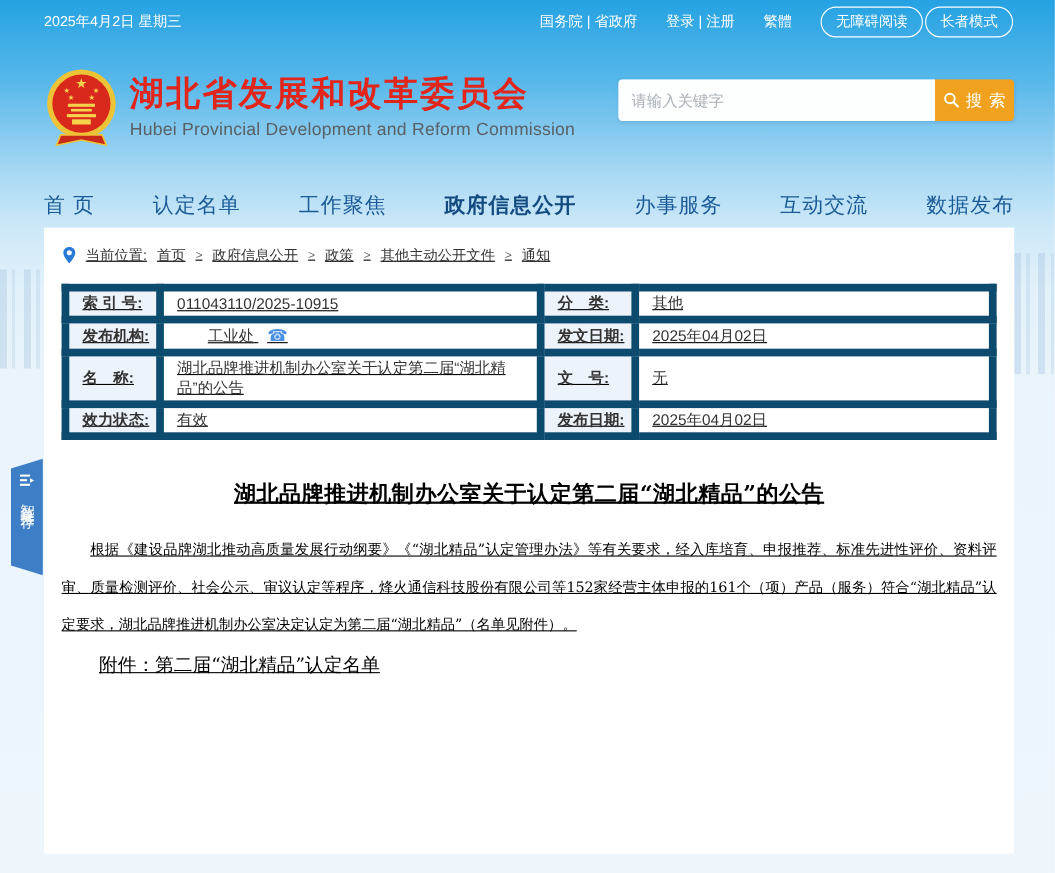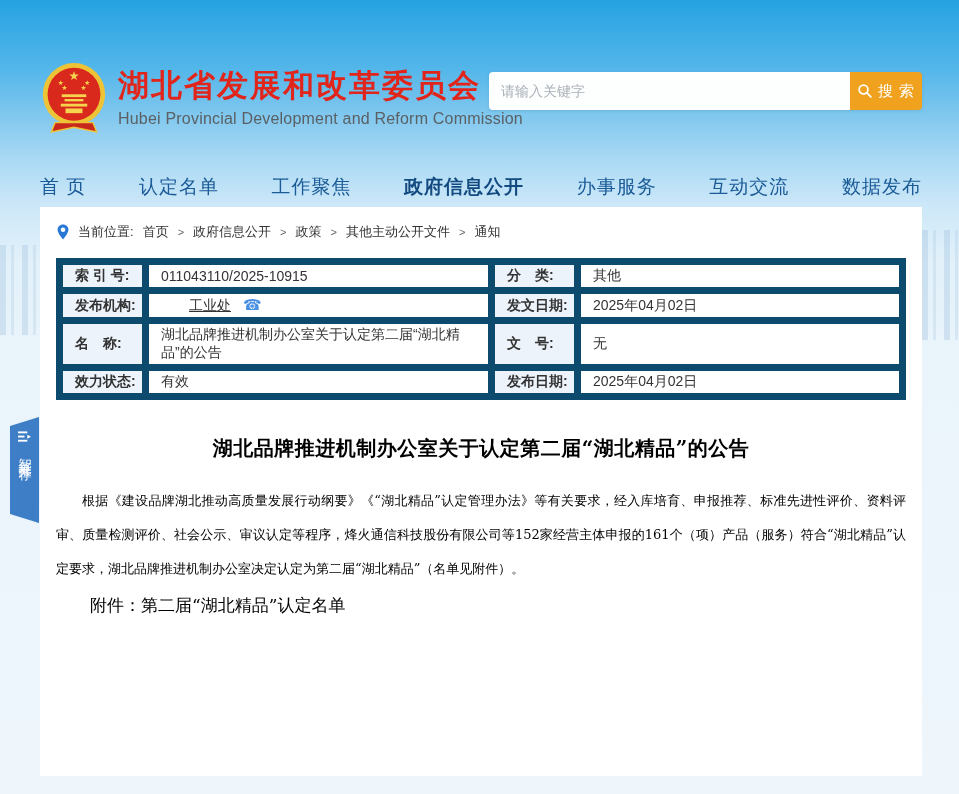--- a/index.html
+++ b/index.html
@@ -29,35 +29,35 @@
   .pills { display:flex; gap:14px; }
 
   
   .header { position:absolute; top:48px; left:40px; right:37px; height:100px; display:flex; align-items:center; }
   .emblem { width:68px; height:78px; flex:0 0 auto; margin-top:2px; }
   .site-titles { margin-left:10px; }
   .site-title { color:#e1251b; font-size:31px; font-weight:bold; letter-spacing:2px; line-height:1.15;
     font-family:"DejaVu Sans","Liberation Sans",sans-serif; }
   .site-subtitle { color:#5a6064; font-size:16px; margin-top:6px; letter-spacing:.2px; }
 
-  .search { position:absolute; right:0; top:24px; display:flex; width:433px; height:38px; border-radius:4px; overflow:hidden;
+  .search { position:absolute; right:0; top:24px; display:flex; width:360px; height:38px; border-radius:4px; overflow:hidden;
     box-shadow:0 1px 3px rgba(30,80,120,.15); }
   .search input { flex:1; border:none; outline:none; padding:0 12px; font-size:14px; color:#333; background:#fdfefe; }
   .search input::placeholder { color:#a9b1b8; }
   .search-btn { width:72px; background:#f0a11d; border:none; color:#fff; font-size:15px; cursor:pointer;
     display:flex; align-items:center; justify-content:center; gap:5px; letter-spacing:1px; }
 
   
   .nav { position:absolute; top:156px; left:40px; right:37px; height:44px; display:flex;
     justify-content:space-between; align-items:flex-end; }
   .nav-item { font-size:19px; color:#1a5a96; cursor:pointer; letter-spacing:1px; font-weight:500; text-decoration:none; }
   .nav-item.active { font-weight:bold; color:#134a80; }
 
   
-  .card { position:absolute; top:207px; left:40px; width:882px; height:569px; background:#fff; padding:0 16px; }
+  .card { position:absolute; top:207px; left:40px; width:882px; height:569px; background:#fff; padding:0 16px;text-decoration:underline; }
 
   .breadcrumb { display:flex; align-items:center; margin-top:16px; font-size:13px; color:#333; gap:4px; }
   .breadcrumb .pin { width:14px; height:16px; margin-right:4px; }
   .crumb { color:#333; text-decoration:none; cursor:pointer; margin:0 5px; }
   .crumb-sep { color:#666; font-size:11px; }
   .crumb-label { color:#333; }
 
   
   .meta-table { width:100%; margin-top:17px; border-collapse:collapse; table-layout:fixed; font-size:14px; color:#333; }
   .meta-table td { border:7px solid #0c4a6e; height:29px; padding:2px 12px; vertical-align:middle; }
@@ -81,20 +81,32 @@
     box-shadow:1px 1px 3px rgba(20,60,110,.3); }
   .ribbon-text { writing-mode:vertical-rl; font-size:13px; letter-spacing:3px; margin-top:5px; }
 </style>
 </head>
 <body>
 
 <div class="page">
   <div class="skyline left"></div>
   <div class="skyline right"></div>
 
+  <div class="topbar">
+    <span>2025年4月2日 星期三</span>
+    <div class="topbar-right">
+      <a class="top-link">国务院 | 省政府</a>
+      <a class="top-link">登录 | 注册</a>
+      <a class="top-link">繁體</a>
+      <div class="pills">
+        <button class="pill">无障碍阅读</button>
+        <button class="pill">长者模式</button>
+      </div>
+    </div>
+  </div>
 
   <div class="header">
     <svg class="emblem" viewBox="0 0 72 82">
       <circle cx="36" cy="36" r="33" fill="#eec437"></circle>
       <circle cx="36" cy="36" r="28" fill="#d9291c"></circle>
       <text x="36" y="21" font-size="13" fill="#f6d34c" text-anchor="middle">★</text>
       <text x="22" y="26" font-size="7" fill="#f6d34c" text-anchor="middle">★</text>
       <text x="50" y="26" font-size="7" fill="#f6d34c" text-anchor="middle">★</text>
       <text x="26" y="32" font-size="7" fill="#f6d34c" text-anchor="middle">★</text>
       <text x="46" y="32" font-size="7" fill="#f6d34c" text-anchor="middle">★</text>

